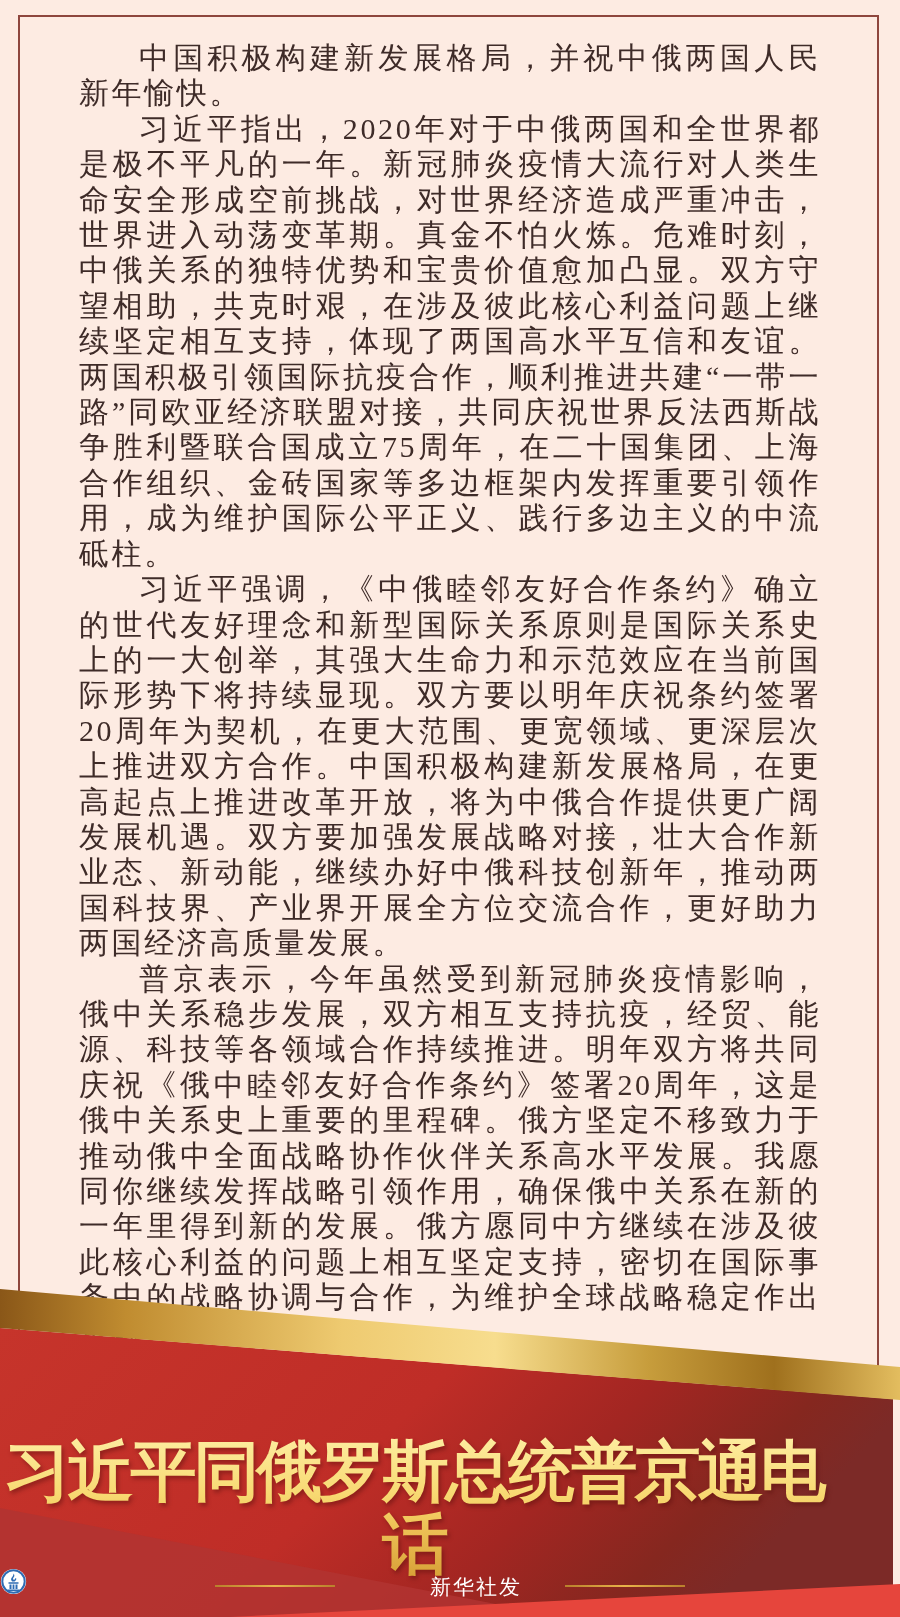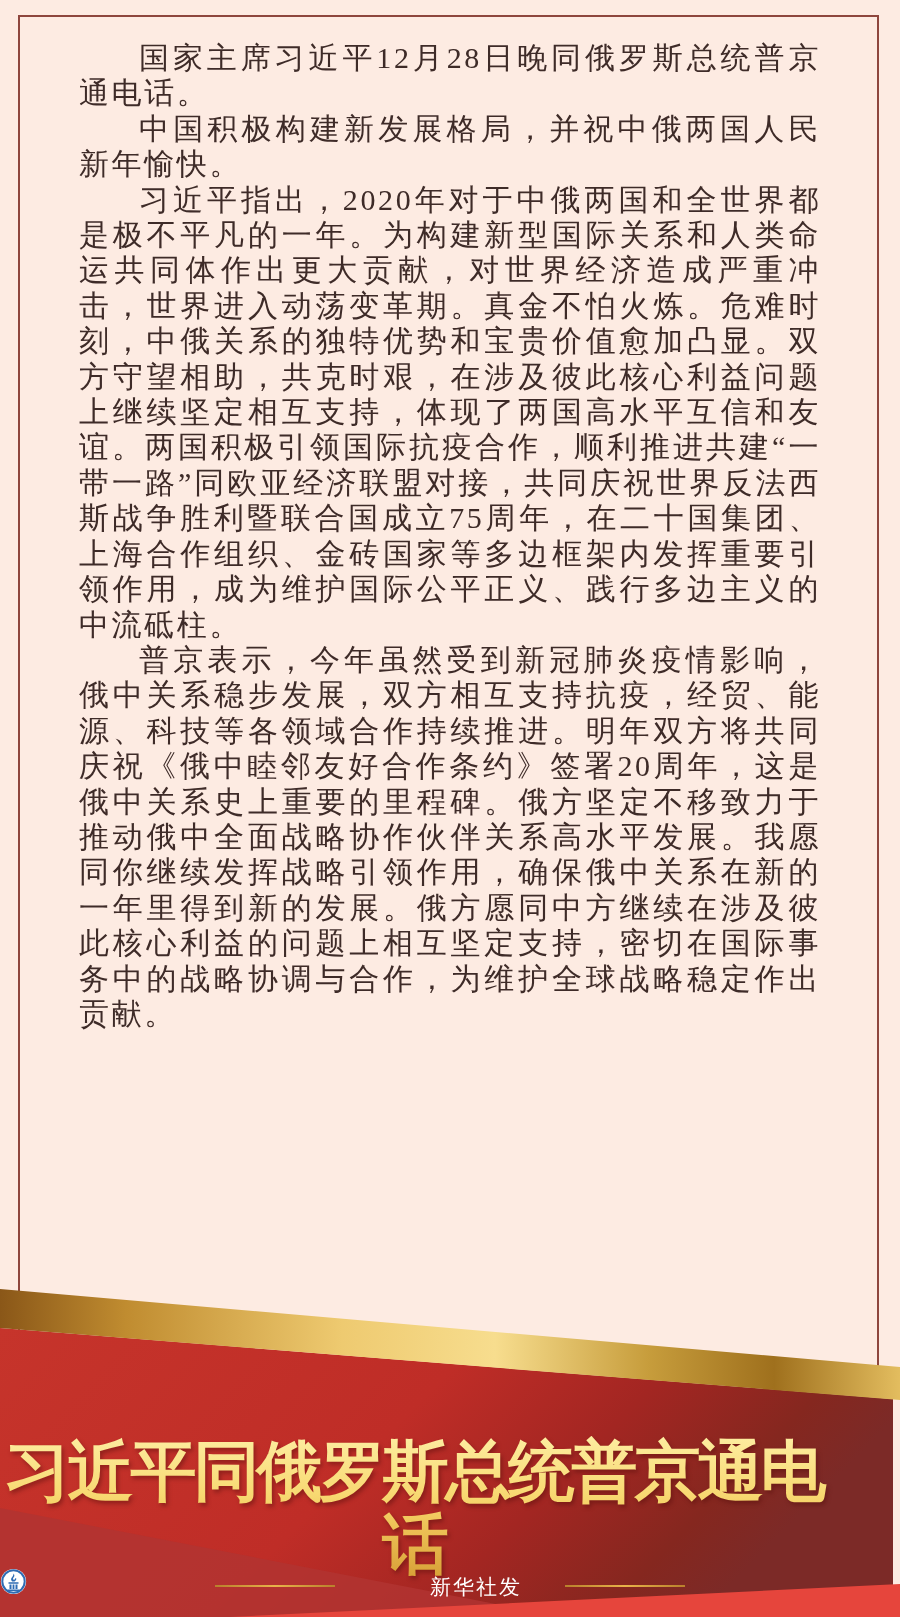--- a/index.html
+++ b/index.html
@@ -48,23 +48,23 @@
     letter-spacing:2px;font-family:"Liberation Sans","DejaVu Sans",sans-serif;
     line-height:27px;
   }
 </style>
 </head>
 <body>
 
 <div class="frame"></div>
 
 <div class="content">
-  <p>国家主席习近平12月28日晚同俄罗斯总统普京通电话。</p>
   <p>中国积极构建新发展格局，并祝中俄两国人民新年愉快。</p>
-  <p>习近平指出，2020年对于中俄两国和全世界都是极不平凡的一年。为构建新型国际关系和人类命运共同体作出更大贡献，对世界经济造成严重冲击，世界进入动荡变革期。真金不怕火炼。危难时刻，中俄关系的独特优势和宝贵价值愈加凸显。双方守望相助，共克时艰，在涉及彼此核心利益问题上继续坚定相互支持，体现了两国高水平互信和友谊。两国积极引领国际抗疫合作，顺利推进共建“一带一路”同欧亚经济联盟对接，共同庆祝世界反法西斯战争胜利暨联合国成立75周年，在二十国集团、上海合作组织、金砖国家等多边框架内发挥重要引领作用，成为维护国际公平正义、践行多边主义的中流砥柱。</p>
+  <p>习近平指出，2020年对于中俄两国和全世界都是极不平凡的一年。新冠肺炎疫情大流行对人类生命安全形成空前挑战，对世界经济造成严重冲击，世界进入动荡变革期。真金不怕火炼。危难时刻，中俄关系的独特优势和宝贵价值愈加凸显。双方守望相助，共克时艰，在涉及彼此核心利益问题上继续坚定相互支持，体现了两国高水平互信和友谊。两国积极引领国际抗疫合作，顺利推进共建“一带一路”同欧亚经济联盟对接，共同庆祝世界反法西斯战争胜利暨联合国成立75周年，在二十国集团、上海合作组织、金砖国家等多边框架内发挥重要引领作用，成为维护国际公平正义、践行多边主义的中流砥柱。</p>
+  <p>习近平强调，《中俄睦邻友好合作条约》确立的世代友好理念和新型国际关系原则是国际关系史上的一大创举，其强大生命力和示范效应在当前国际形势下将持续显现。双方要以明年庆祝条约签署20周年为契机，在更大范围、更宽领域、更深层次上推进双方合作。中国积极构建新发展格局，在更高起点上推进改革开放，将为中俄合作提供更广阔发展机遇。双方要加强发展战略对接，壮大合作新业态、新动能，继续办好中俄科技创新年，推动两国科技界、产业界开展全方位交流合作，更好助力两国经济高质量发展。</p>
   <p>普京表示，今年虽然受到新冠肺炎疫情影响，俄中关系稳步发展，双方相互支持抗疫，经贸、能源、科技等各领域合作持续推进。明年双方将共同庆祝《俄中睦邻友好合作条约》签署20周年，这是俄中关系史上重要的里程碑。俄方坚定不移致力于推动俄中全面战略协作伙伴关系高水平发展。我愿同你继续发挥战略引领作用，确保俄中关系在新的一年里得到新的发展。俄方愿同中方继续在涉及彼此核心利益的问题上相互坚定支持，密切在国际事务中的战略协调与合作，为维护全球战略稳定作出贡献。</p>
 
 </div>
 
 <div class="banner">
   <svg width="900" height="331" viewBox="0 0 900 331" aria-hidden="true">
     <defs>
       <linearGradient id="goldband" x1="0" y1="0" x2="1" y2="0">
         <stop offset="0" stop-color="#8a5718"></stop>
         <stop offset="0.14" stop-color="#c08c30"></stop>

